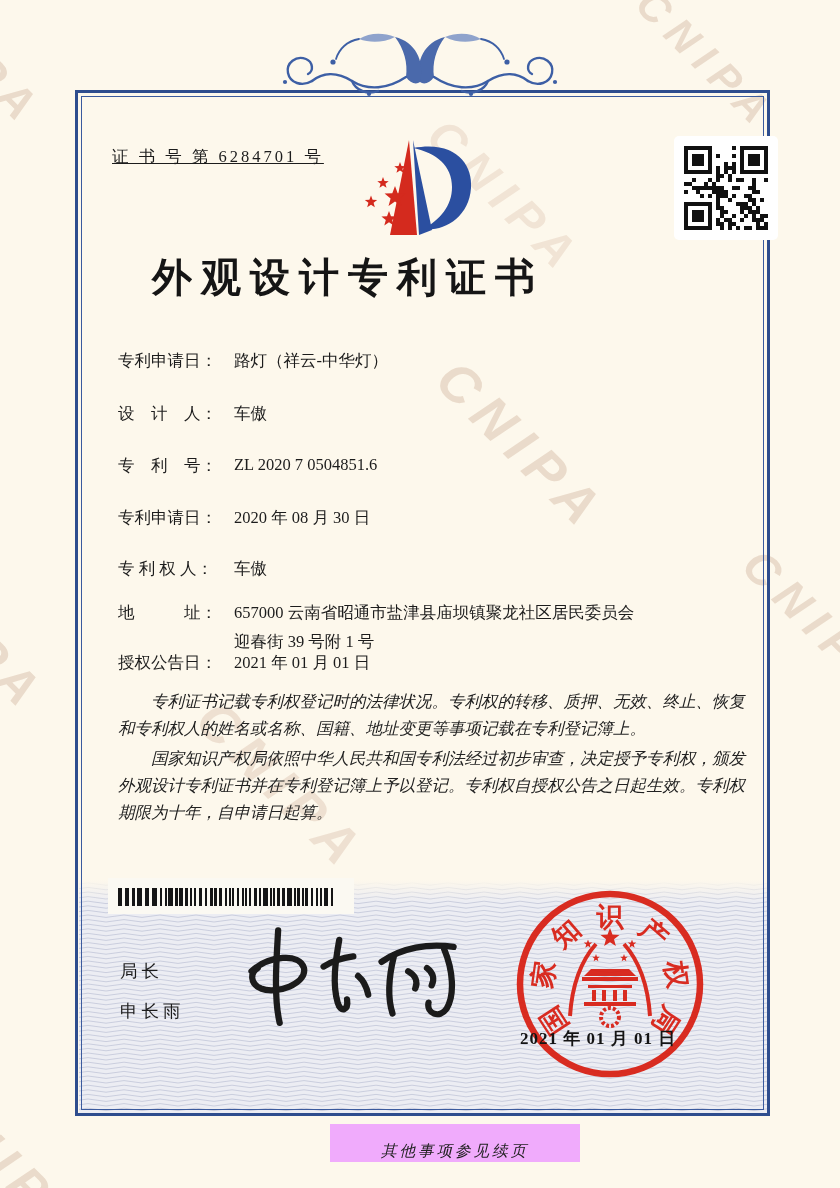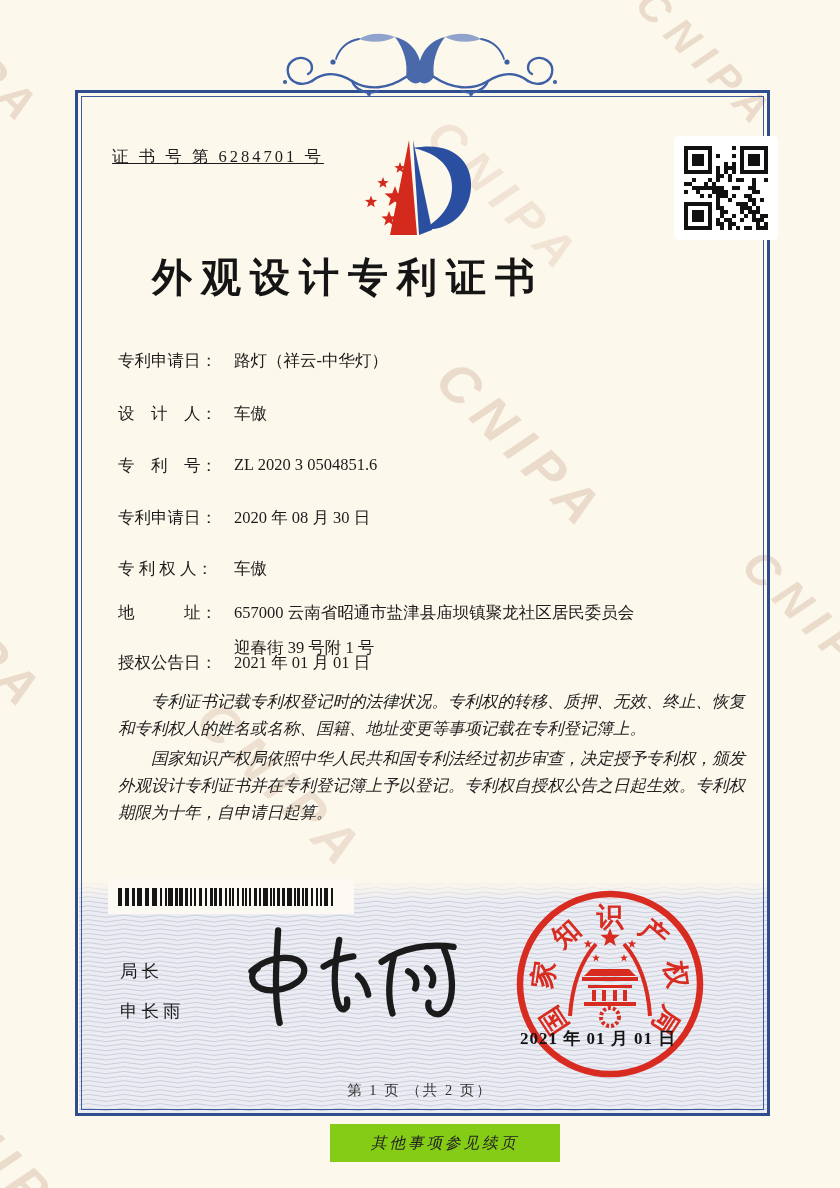--- a/index.html
+++ b/index.html
@@ -33,43 +33,43 @@
   .qr{position:absolute;left:684px;top:146px;z-index:4;}
   .logo{position:absolute;left:343px;top:136px;z-index:4;}
   .title{
     position:absolute;left:0;top:250px;width:696px;text-align:center;z-index:4;
     font-size:40px;font-weight:bold;letter-spacing:9px;color:#151515;
   }
   
   .field-row{position:absolute;left:118px;z-index:4;font-size:16.5px;white-space:nowrap;}
   .field-label{display:inline-block;min-width:116px;white-space:pre;vertical-align:top;}
   .field-value{display:inline-block;vertical-align:top;}
-  .addr-line2{margin-left:116px;margin-top:13px;}
+  .addr-line2{margin-left:116px;margin-top:7px;}
   .grant-right{position:absolute;left:455px;top:0;}
   
   .body-text{
     position:absolute;left:118px;top:688px;width:632px;z-index:4;
     font-size:16.5px;line-height:27px;font-style:italic;color:#222;
   }
   .body-text p{margin:0 0 3px 0;text-indent:2em;}
   
   .band{position:absolute;left:79px;top:880px;width:689px;height:233px;background:#ecedf3;z-index:2;}
   .band-fade{position:absolute;left:0;top:0;width:100%;height:22px;
     background:linear-gradient(#fdf8ec,rgba(253,248,236,0));}
   .barcode-pad{position:absolute;left:108px;top:878px;width:246px;height:36px;background:#fbf9f2;z-index:3;}
   .barcode{position:absolute;left:118px;top:888px;z-index:4;}
   .director{position:absolute;left:120px;top:946px;z-index:4;font-size:17.5px;letter-spacing:4px;}
   .director div{margin-bottom:16px;margin-top:13px;}
   .signature{position:absolute;left:228px;top:920px;z-index:4;}
   .seal{position:absolute;left:512px;top:886px;z-index:4;opacity:.93;}
   .seal-date{position:absolute;left:520px;top:1027px;z-index:5;font-size:17px;letter-spacing:1px;color:#141414;font-weight:bold;}
   .page-num{position:absolute;left:0;top:1081px;width:840px;text-align:center;z-index:4;font-size:14.5px;letter-spacing:2px;color:#333;}
   
-  .note-strip{position:absolute;left:330px;top:1124px;width:230px;height:38px;background:#84cc16;z-index:3;
-    display:flex;align-items:center;justify-content:center;}
+  .note-strip{position:absolute;left:330px;top:1124px;width:250px;height:38px;background:#f0abfc;z-index:3;
+    display:flex;align-items:flex-end;justify-content:center;}
   .note-text{font-size:15.5px;font-style:italic;letter-spacing:3px;color:#222;}
 </style>
 </head>
 <body>
 
 <div id="page">
 
   <div class="wm" style="left:-80px;top:-35px;font-size:46px;">CNIPA</div>
   <div class="wm" style="left:660px;top:-20px;font-size:42px;">CNIPA</div>
   <div class="wm" style="left:455px;top:108px;font-size:48px;color:rgba(193,152,126,0.20);">CNIPA</div>
@@ -290,21 +290,21 @@
 
   <div class="title">外观设计专利证书</div>
 
   <div class="field-row" style="top:350px;">
     <span class="field-label">专利申请日：</span><span class="field-value">路灯（祥云-中华灯）</span>
   </div>
   <div class="field-row" style="top:403px;">
     <span class="field-label">设　计　人：</span><span class="field-value">车傲</span>
   </div>
   <div class="field-row" style="top:455px;">
-    <span class="field-label">专　利　号：</span><span class="field-value">ZL 2020 3 0504851.6</span>
+    <span class="field-label">专　利　号：</span><span class="field-value">ZL 2020 7 0504851.6</span>
   </div>
   <div class="field-row" style="top:507px;">
     <span class="field-label">专利申请日：</span><span class="field-value">2020 年 08 月 30 日</span>
   </div>
   <div class="field-row" style="top:558px;">
     <span class="field-label">专 利 权 人：</span><span class="field-value">车傲</span>
   </div>
   <div class="field-row" style="top:602px;">
     <span class="field-label">地　　　址：</span><span class="field-value">657000 云南省昭通市盐津县庙坝镇聚龙社区居民委员会</span>
     <div class="addr-line2">迎春街 39 号附 1 号</div>
@@ -408,18 +408,17 @@
         <rect x="101" y="104" width="4" height="11"></rect>
         <rect x="111" y="104" width="4" height="11"></rect>
         <rect x="72" y="116" width="52" height="4"></rect>
         <circle cx="98" cy="131" r="9" fill="none" stroke="#d81e12" stroke-width="4" stroke-dasharray="3 2"></circle>
         <path d="M58,130 C60,100 68,76 84,58" fill="none" stroke="#d81e12" stroke-width="4"></path>
         <path d="M138,130 C136,100 128,76 112,58" fill="none" stroke="#d81e12" stroke-width="4"></path>
       </g>
     </svg>
   <div class="seal-date">2021 年 01 月 01 日</div>
 
-  <div class="page-num">第 1 页 （共 2 页）</div>
   <div class="note-strip">
     <span class="note-text">其他事项参见续页</span>
   </div>
 
 </div>
 
 </body></html>

